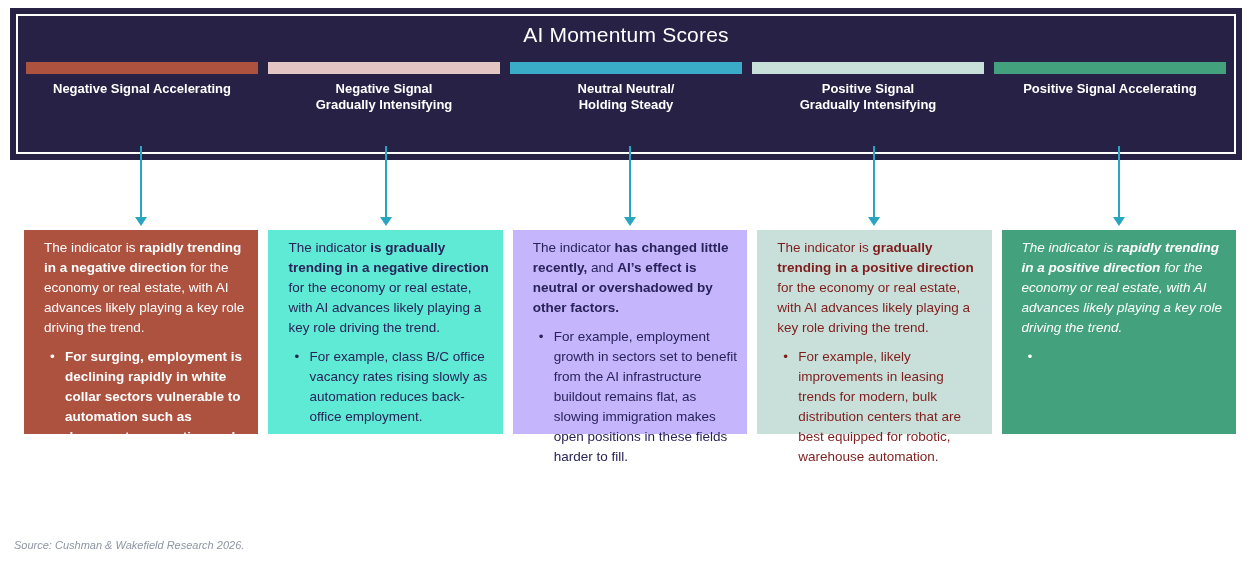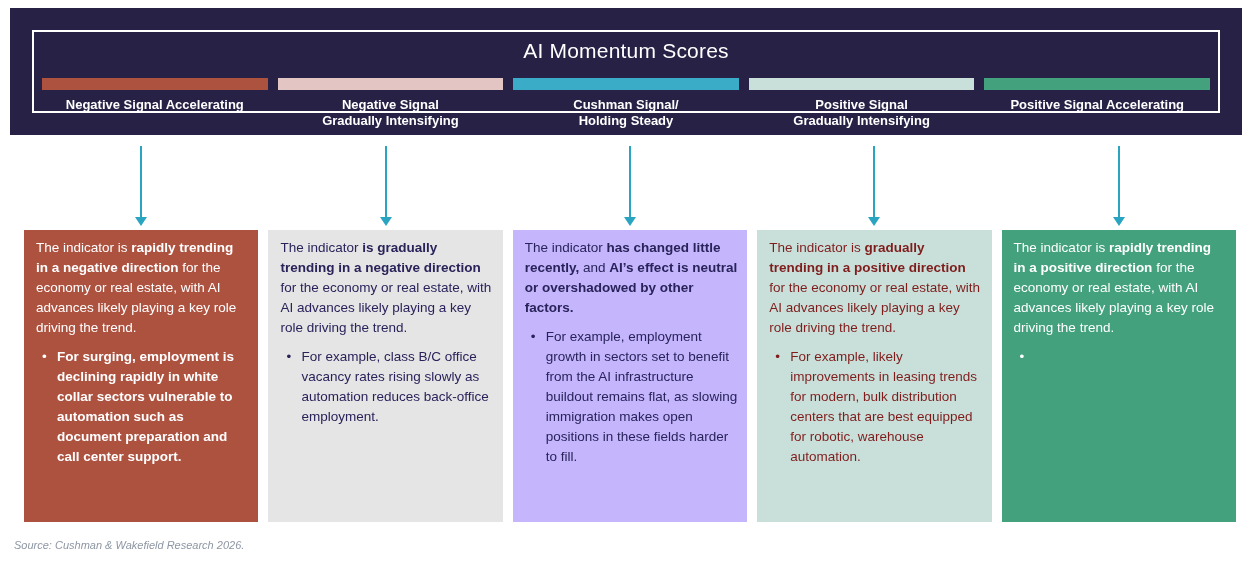--- a/index.html
+++ b/index.html
@@ -4,23 +4,23 @@
 <style>
   html, body { margin:0; padding:0; }
   body {
     width:1252px; height:565px;
     background: var(--background, #fff);
     font-family: "Liberation Sans", sans-serif;
     position: relative;
     overflow: hidden;
   }
   .header {
-    position:absolute; left:10px; top:8px; width:1232px; height:127px;
+    position:absolute; left:10px; top:8px; width:1232px; height:152px;
     background: var(--header-bg, #262145);
-    padding:22px; box-sizing:border-box;
+    padding:6px; box-sizing:border-box;
   }
   .header-inner {
     border:2px solid var(--header-border, #fff);
     width:100%; height:100%; box-sizing:border-box;
   }
   .title {
     text-align:center; color:#fff; font-size:21px; font-weight:500;
     margin-top:7px; letter-spacing:0.2px;
   }
   .grid {
@@ -37,21 +37,21 @@
   }
   .arrow { display:flex; flex-direction:column; align-items:center; }
   .arrow-line { width:2px; flex:1; background: var(--arrow-color, #2aa5c1); }
   .arrow-head {
     width:0; height:0;
     border-left:6px solid transparent; border-right:6px solid transparent;
     border-top:9px solid var(--arrow-color, #2aa5c1);
   }
   .boxes { position:absolute; top:230px; left:24px; right:16px; }
   .box {
-    height:292px; box-sizing:border-box; padding:8px 10px 8px 12px;
+    height:204px; box-sizing:border-box; padding:8px 10px 8px 20px;
     font-size:13.5px; line-height:20px;
   }
   .intro { margin:0; }
   .bullet { margin-top:9px; position:relative; padding-left:21px; }
   .marker { position:absolute; left:6px; }
   .bold { font-weight:bold; }
   .source {
     position:absolute; left:14px; top:539px;
     font-style:italic; font-size:11px;
     color: var(--source-color, #8d96a3);
@@ -68,21 +68,21 @@
         <div class="bar" style="background: rgb(174, 82, 64);"></div>
         <div class="bar-label">Negative Signal Accelerating</div>
       </div>
       <div class="hcol">
         <div class="bar" style="background: rgb(227, 197, 195);"></div>
         <div class="bar-label">Negative Signal
 Gradually Intensifying</div>
       </div>
       <div class="hcol">
         <div class="bar" style="background: rgb(58, 172, 200);"></div>
-        <div class="bar-label">Cushman Signal/
+        <div class="bar-label">Neutral Neutral/
 Holding Steady</div>
       </div>
       <div class="hcol">
         <div class="bar" style="background: rgb(200, 224, 217);"></div>
         <div class="bar-label">Positive Signal
 Gradually Intensifying</div>
       </div>
       <div class="hcol">
         <div class="bar" style="background: rgb(67, 162, 125);"></div>
         <div class="bar-label">Positive Signal Accelerating</div>
@@ -115,42 +115,42 @@
 </div>
 
 <div class="grid boxes">
   <div class="box" style="background: rgb(174, 82, 64); color: rgb(255, 255, 255);">
     <p class="intro"><span>The indicator is </span><span class="bold">rapidly trending in a negative direction</span><span> for the economy or real estate, with AI advances likely playing a key role driving the trend.</span></p>
     <div class="bullet">
       <span class="marker">•</span>
       <span class="bullet-text"><span class="bold">For surging, employment is declining rapidly in white collar sectors vulnerable to automation such as document preparation and call center support.</span></span>
     </div>
   </div>
-  <div class="box" style="background: #e5e5e5; color: rgb(41, 35, 90);">
+  <div class="box" style="background: #5eead4; color: rgb(41, 35, 90);">
     <p class="intro"><span>The indicator </span><span class="bold">is gradually trending in a negative direction</span><span> for the economy or real estate, with AI advances likely playing a key role driving the trend.</span></p>
     <div class="bullet">
       <span class="marker">•</span>
       <span class="bullet-text"><span>For example, class B/C office vacancy rates rising slowly as automation reduces back-office employment.</span></span>
     </div>
   </div>
   <div class="box" style="background: #c4b5fd; color: rgb(41, 35, 90);">
     <p class="intro"><span>The indicator </span><span class="bold">has changed little recently,</span><span> and </span><span class="bold">AI’s effect is neutral or overshadowed by other factors.</span></p>
     <div class="bullet">
       <span class="marker">•</span>
       <span class="bullet-text"><span>For example, employment growth in sectors set to benefit from the AI infrastructure buildout remains flat, as slowing immigration makes open positions in these fields harder to fill.</span></span>
     </div>
   </div>
   <div class="box" style="background: rgb(200, 224, 217); color: #7f1d1d;">
     <p class="intro"><span>The indicator is </span><span class="bold">gradually trending in a positive direction</span><span> for the economy or real estate, with AI advances likely playing a key role driving the trend.</span></p>
     <div class="bullet">
       <span class="marker">•</span>
       <span class="bullet-text"><span>For example, likely improvements in leasing trends for modern, bulk distribution centers that are best equipped for robotic, warehouse automation.</span></span>
     </div>
   </div>
-  <div class="box" style="background: rgb(67, 162, 125); color: rgb(255, 255, 255);">
+  <div class="box" style="background: rgb(67, 162, 125); color: rgb(255, 255, 255); font-style: italic;">
     <p class="intro"><span>The indicator is </span><span class="bold">rapidly trending in a positive direction</span><span> for the economy or real estate, with AI advances likely playing a key role driving the trend.</span></p>
     <div class="bullet">
       <span class="marker">•</span>
     </div>
   </div>
 </div>
 
 <div class="source">Source: Cushman &amp; Wakefield Research 2026.</div>
 
 </body></html>

